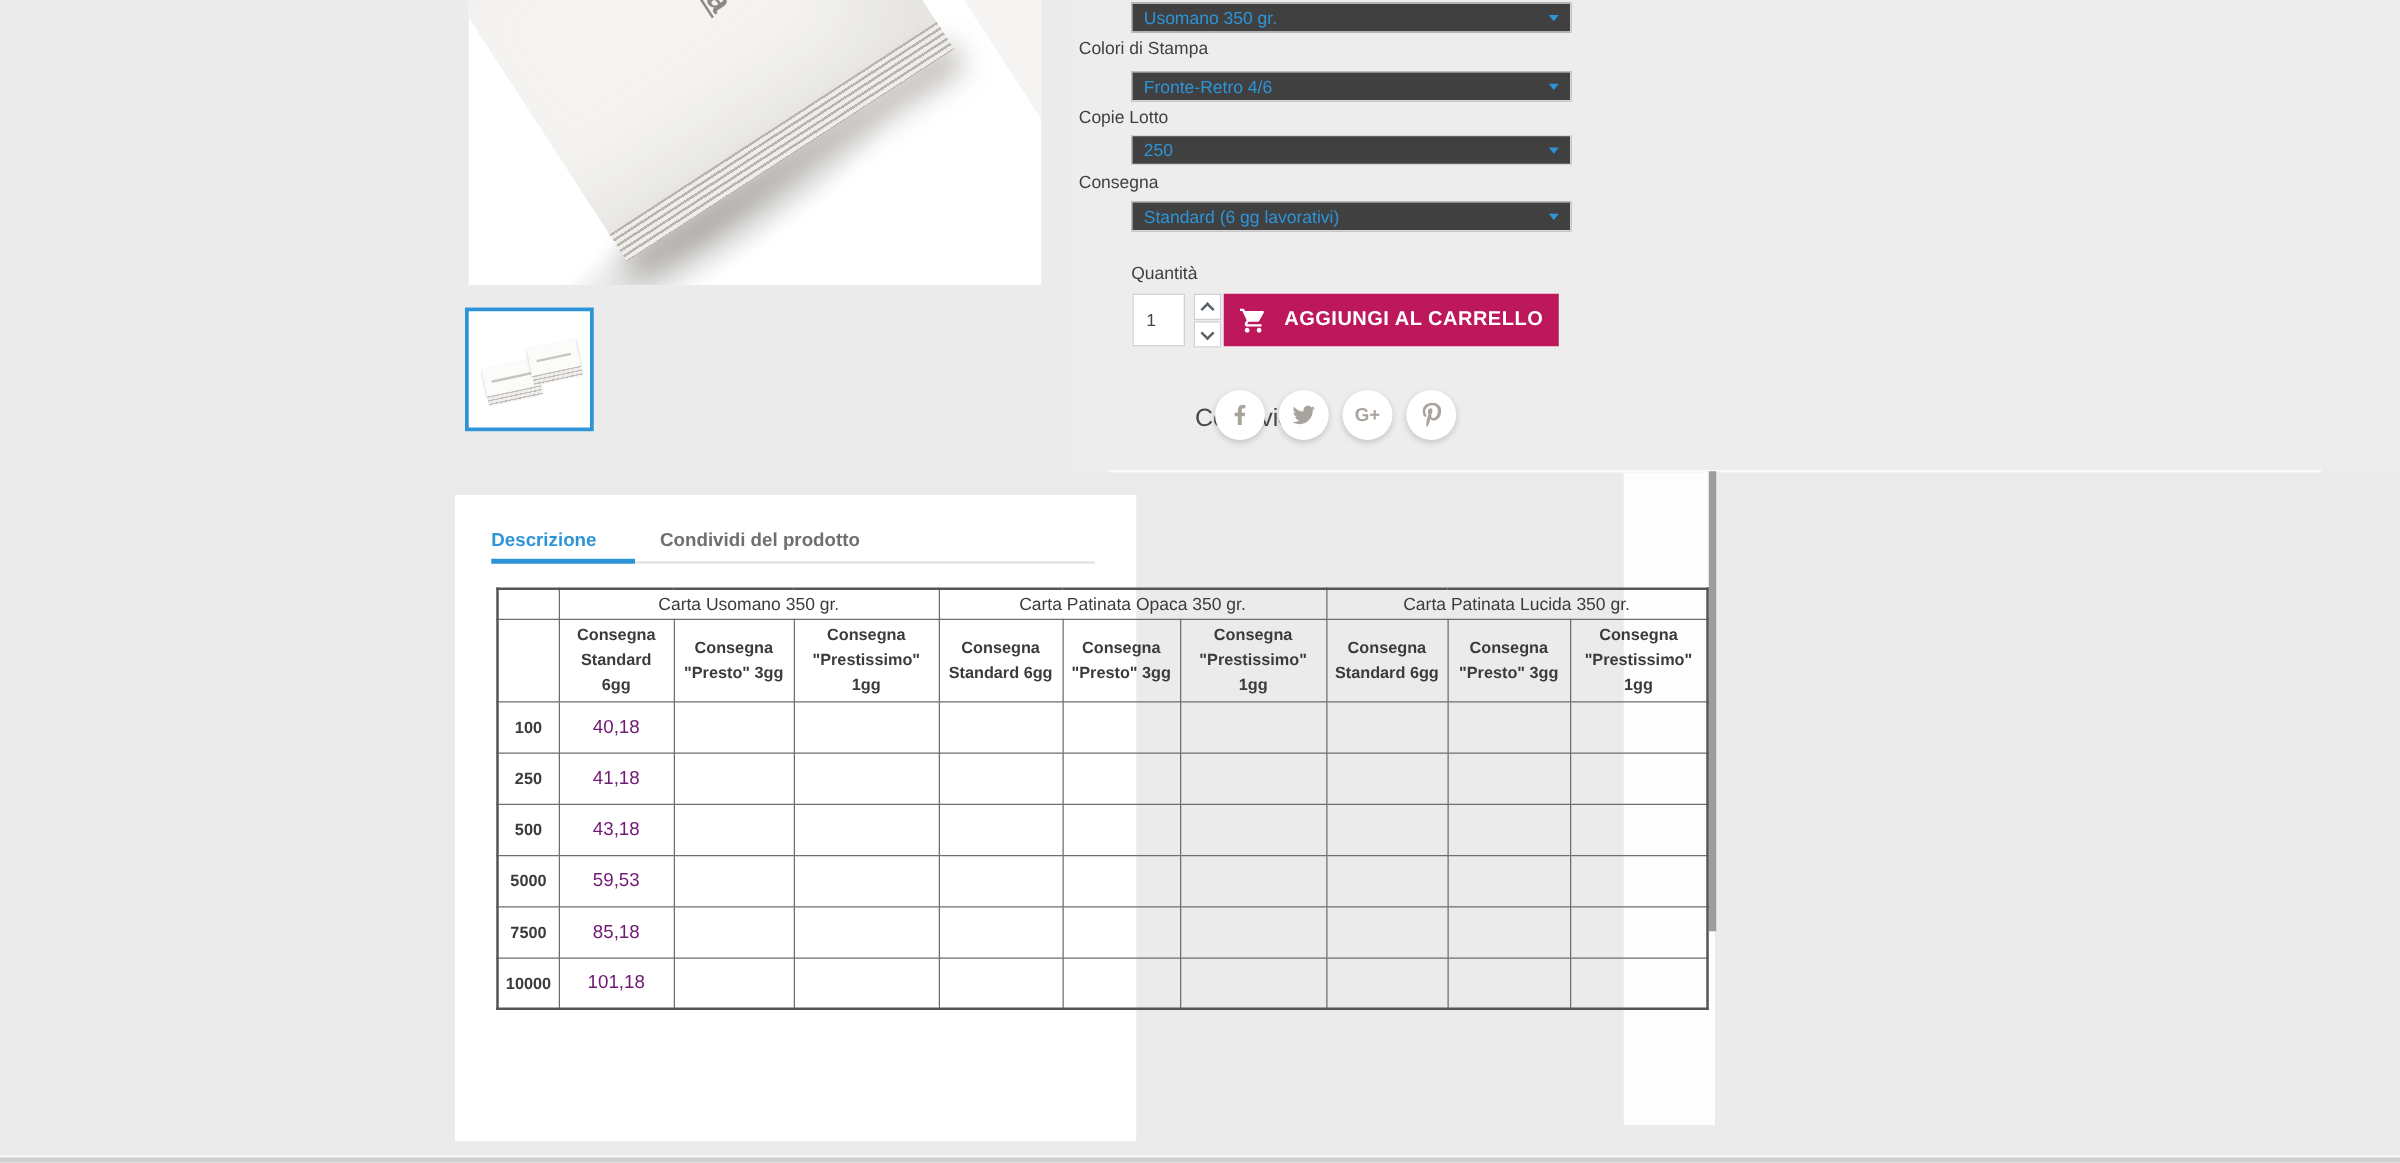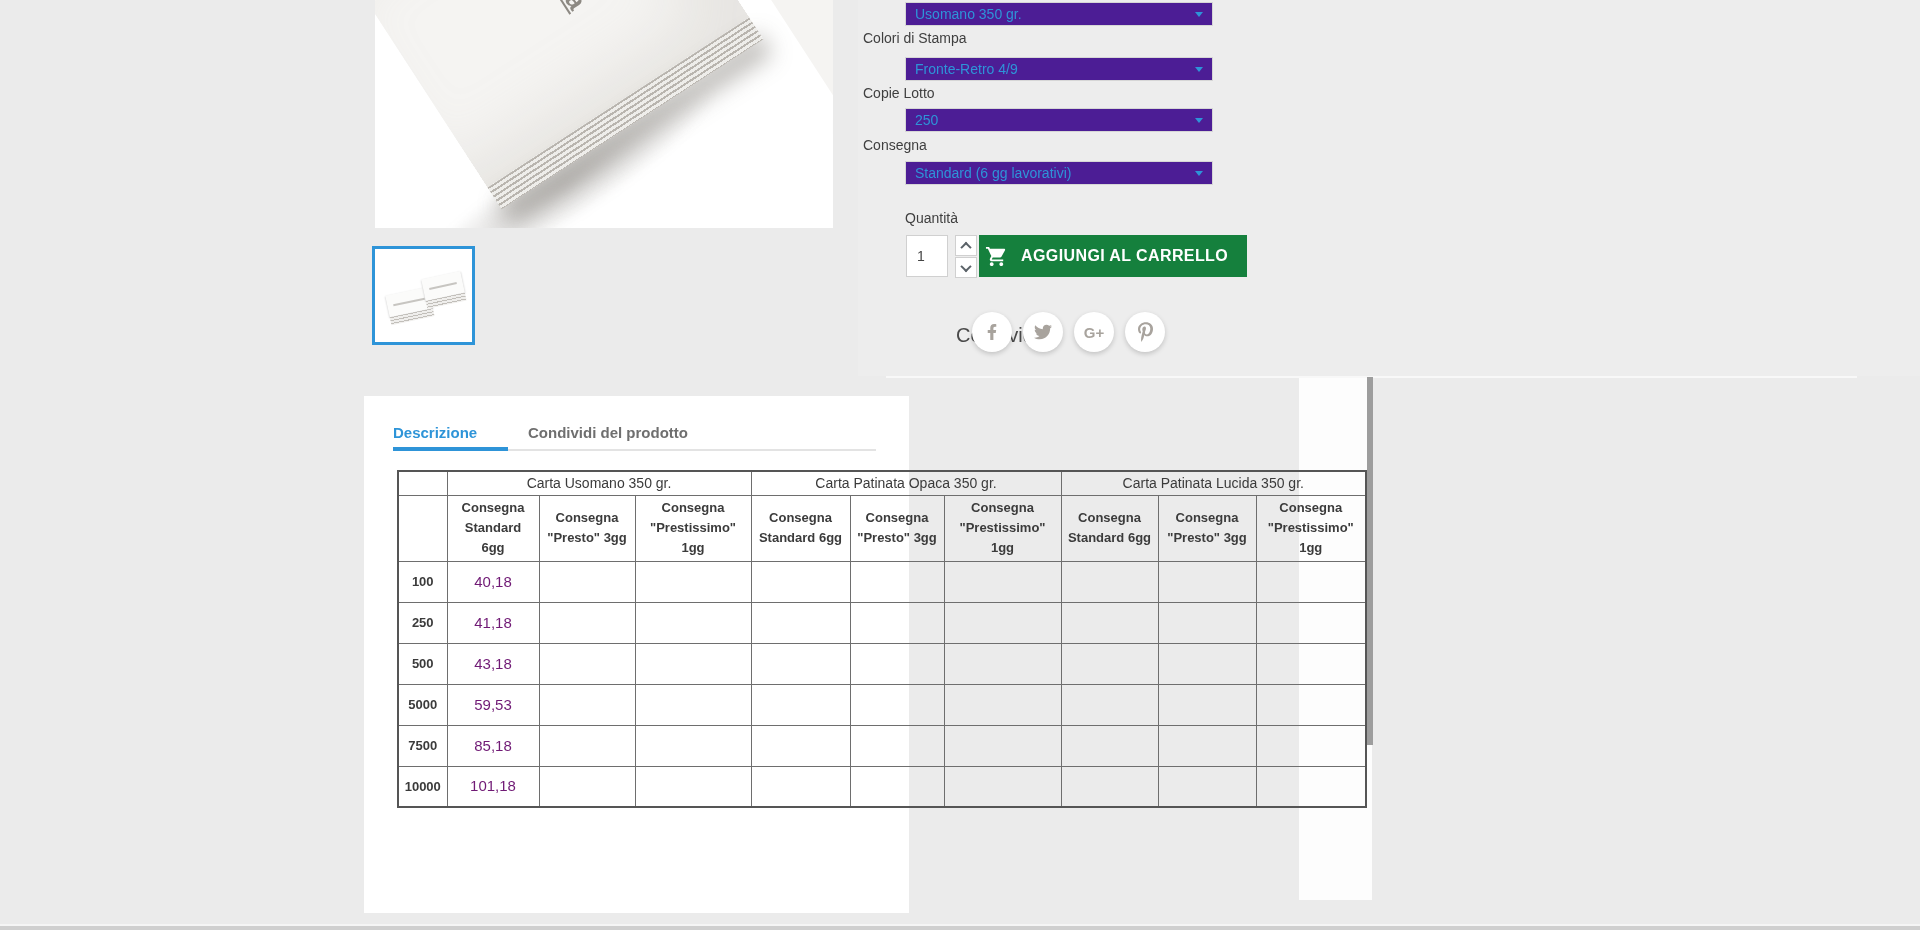--- a/index.html
+++ b/index.html
@@ -29,38 +29,38 @@
   #thumb{left:372px;top:246px;width:97px;height:93px;background:#fff;border:3px solid #2e94d8;overflow:hidden;}
   .ministack{position:absolute;background:#fbfbfa;box-shadow:0 1px 2px rgba(0,0,0,.25);}
   .ministack::after{content:"";position:absolute;left:0;right:0;top:100%;height:8px;
      background:repeating-linear-gradient(to bottom,#c2bfba 0 1px,#efeeec 1px 3px);}
   .ministack::before{content:"";position:absolute;left:6px;top:45%;right:6px;height:2px;background:#c7c5c1;}
   #mini1{left:12px;top:42px;width:44px;height:22px;transform:rotate(-12deg);}
   #mini2{left:48px;top:26px;width:40px;height:22px;transform:rotate(-12deg);}
 
   
   .opt-label{left:863px;width:300px;height:18px;font-size:14px;color:#3f3f3f;}
-  .select{left:905px;width:308px;height:24px;background:#4c1d95;border:1px solid #d6d6d6;
+  .select{left:905px;width:352px;height:24px;background:#404040;border:1px solid #d6d6d6;
           display:flex;align-items:center;justify-content:space-between;padding:0 9px;box-sizing:border-box;
           font-size:14px;color:#2e94d8;cursor:pointer;}
   .caret{width:0;height:0;border-left:4px solid transparent;border-right:4px solid transparent;
          border-top:5px solid #2e94d8;}
 
   
   #qty-label{left:905px;top:210px;font-size:14px;}
   #qty-input{left:906px;top:235px;width:42px;height:42px;border:1px solid #d0d0d0;background:#fff;
              font-size:14px;color:#444;padding:0 0 0 10px;box-sizing:border-box;font-family:inherit;}
   .spin{left:955px;width:22px;height:21px;background:#fff;border:1px solid #d0d0d0;box-sizing:border-box;
         display:flex;align-items:center;justify-content:center;cursor:pointer;}
   #spin-up{top:235px;} #spin-down{top:257px;}
   .chev{display:inline-block;width:6px;height:6px;border-top:2px solid #5a6268;border-left:2px solid #5a6268;}
   .chev.up{transform:rotate(45deg) translate(1px,1px);}
   .chev.down{transform:rotate(225deg) translate(1px,1px);}
-  #cart-btn{left:979px;top:235px;width:268px;height:42px;background:#15803d;border:none;cursor:pointer;
-            display:flex;align-items:center;gap:13px;color:#fff;}
+  #cart-btn{left:979px;top:235px;width:268px;height:42px;background:#be185d;border:none;cursor:pointer;
+            display:flex;align-items:center;justify-content:center;gap:13px;color:#fff;}
   #cart-btn span{font-size:16px;font-weight:bold;letter-spacing:.4px;font-family:inherit;}
 
   
   #share-label{left:956px;top:324px;font-size:20px;color:#4a4a4a;}
   .soc{top:312px;width:40px;height:40px;border-radius:50%;background:#fff;cursor:pointer;
        box-shadow:0 2px 5px rgba(0,0,0,.18);display:flex;align-items:center;justify-content:center;}
   .soc svg{fill:#a8a39d;}
   .gplus{font-size:15px;font-weight:bold;color:#a8a39d;}
 
   
@@ -108,21 +108,21 @@
     <div class="ministack" id="mini1"></div>
     <div class="ministack" id="mini2"></div>
   </div>
 
   <div class="abs select" style="top:2px;">
     <span>Usomano 350 gr.</span>
     <span class="caret"></span>
   </div>
   <div class="abs opt-label" style="top:30px;">Colori di Stampa</div>
   <div class="abs select" style="top:57px;">
-    <span>Fronte-Retro 4/9</span>
+    <span>Fronte-Retro 4/6</span>
     <span class="caret"></span>
   </div>
   <div class="abs opt-label" style="top:85px;">Copie Lotto</div>
   <div class="abs select" style="top:108px;">
     <span>250</span>
     <span class="caret"></span>
   </div>
   <div class="abs opt-label" style="top:137px;">Consegna</div>
   <div class="abs select" style="top:161px;">
     <span>Standard (6 gg lavorativi)</span>

